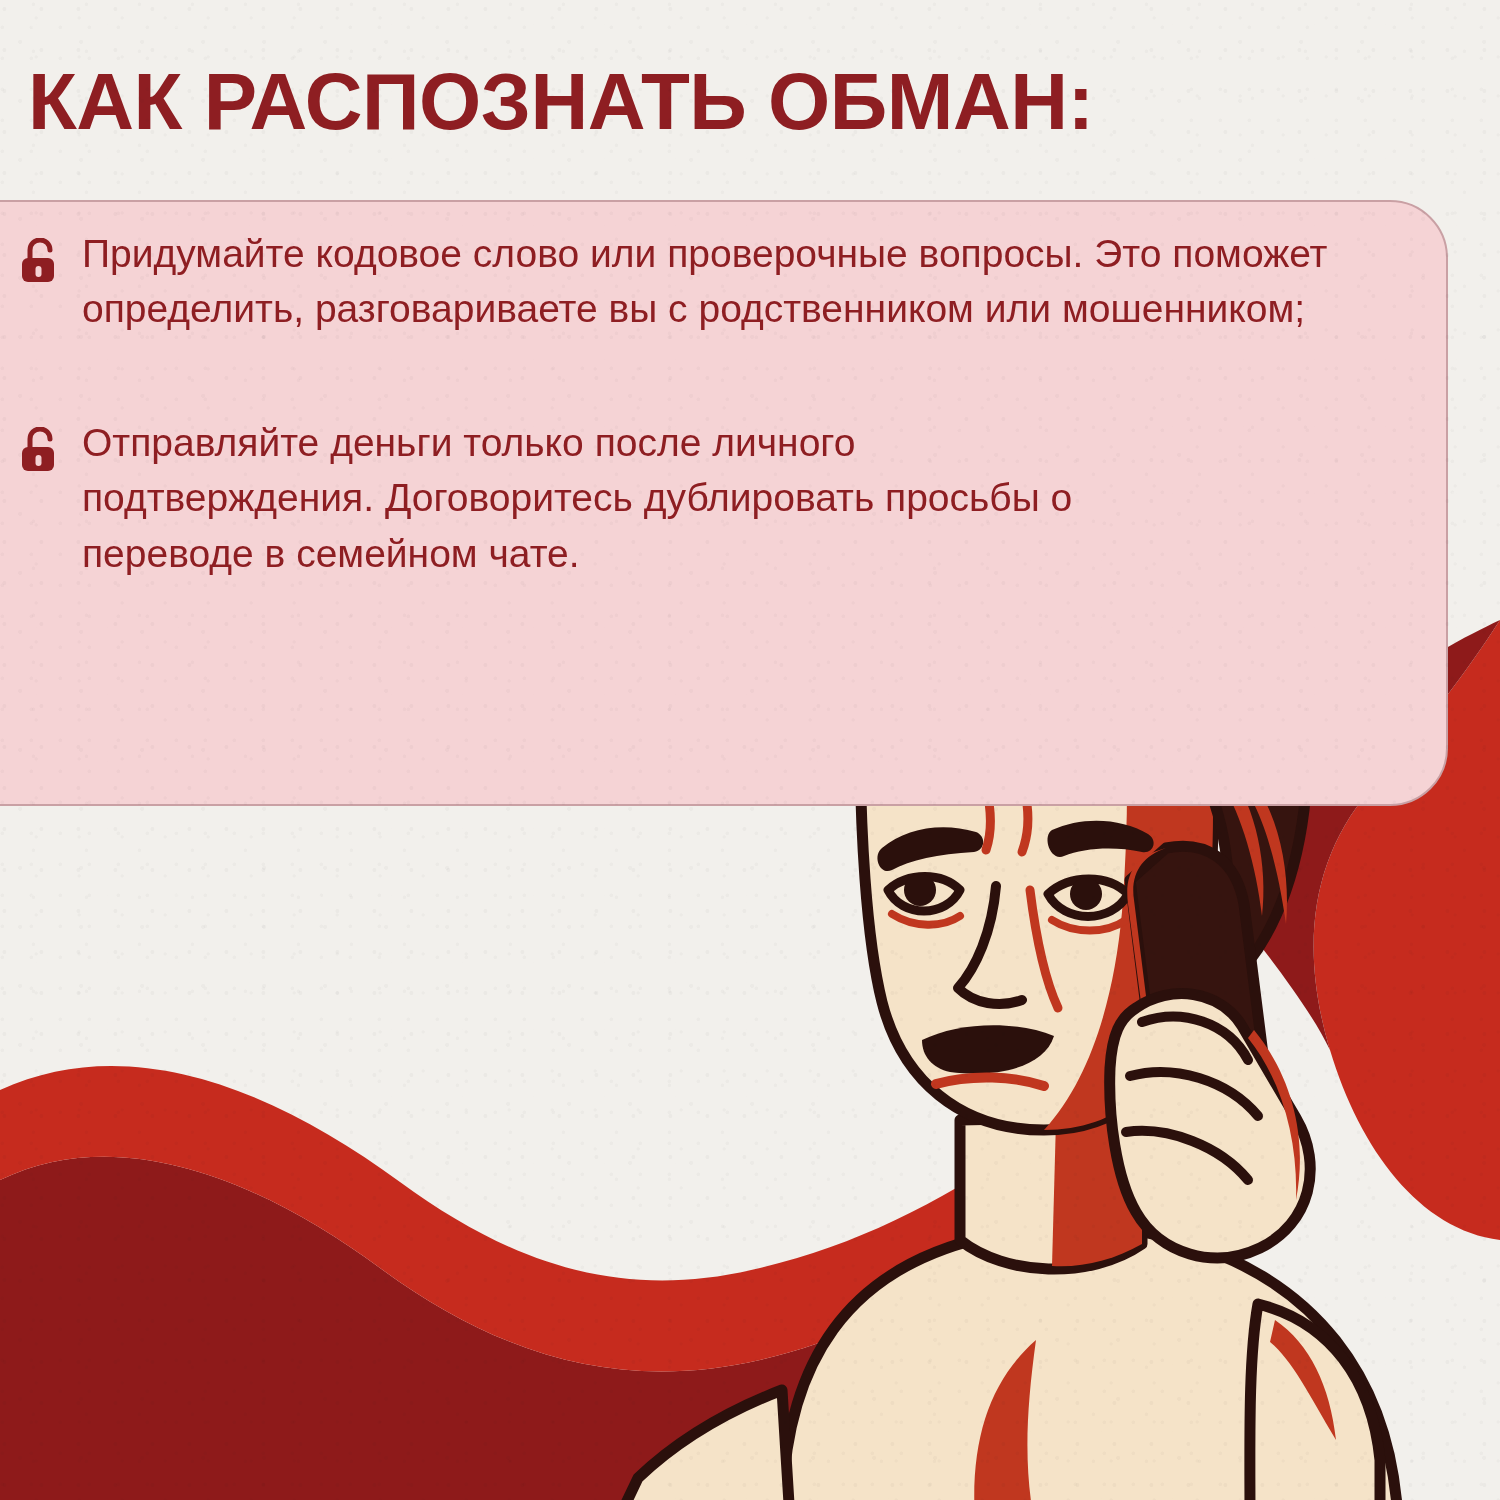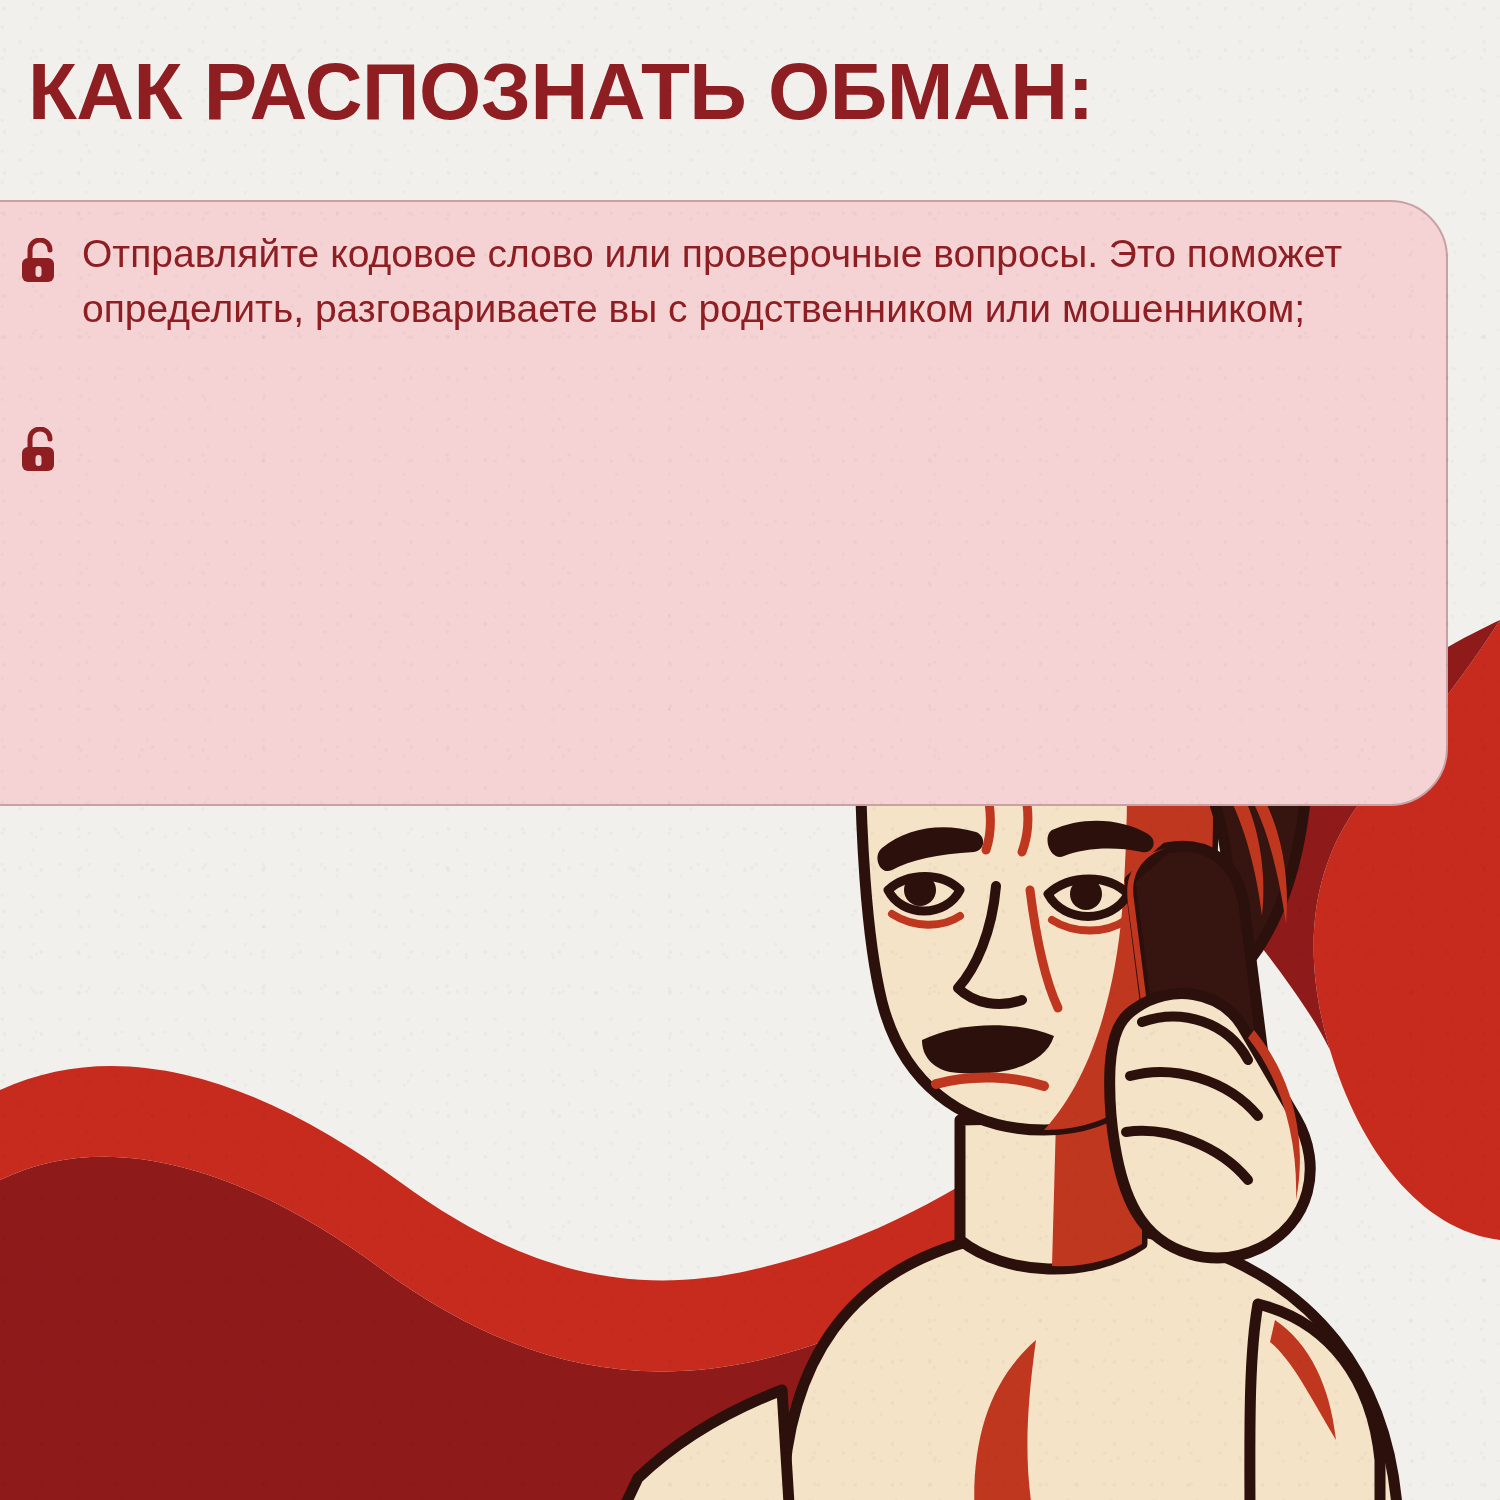--- a/index.html
+++ b/index.html
@@ -30,21 +30,21 @@
     z-index:40;
     mix-blend-mode:multiply;
     opacity:.85;
   }
   .wave-layer{position:absolute;inset:0;z-index:1;}
   .illustration{position:absolute;left:430px;top:560px;width:1120px;height:960px;z-index:5;}
 
   
   .title{
     position:absolute;
-    left:28px;top:52px;
+    left:28px;top:62px;
     z-index:20;
     font-size:80px;
     line-height:1;
     font-weight:bold;
     letter-spacing:-0.5px;
     color:#8E1E22;
     white-space:nowrap;
   }
 
   
@@ -205,30 +205,33 @@
   <div class="card">
     <div class="card-inner">
 
       <div class="bullet bullet-1">
         <svg class="lock-icon" viewBox="0 0 42 46" xmlns="http://www.w3.org/2000/svg">
           <path d="M12 20 L12 12 C12 6 16.5 2 22 2 C27.5 2 32 6 32 12" fill="none" stroke="#8E1E22" stroke-width="5" stroke-linecap="round"></path>
           <rect x="4" y="20" width="32" height="24" rx="6" fill="#8E1E22"></rect>
           <rect x="17.5" y="28" width="6" height="11" rx="3" fill="#F5D3D5"></rect>
         </svg>
         <div class="bullet-text">
-          <span>Отправляйте </span><b>кодовое слово или проверочные вопросы</b><span>. Это поможет определить, разговариваете вы с родственником или мошенником;</span>
+          <span>Придумайте </span><b>кодовое слово или проверочные вопросы</b><span>. Это поможет определить, разговариваете вы с родственником или мошенником;</span>
         </div>
       </div>
 
       <div class="bullet bullet-2">
         <svg class="lock-icon" viewBox="0 0 42 46" xmlns="http://www.w3.org/2000/svg">
           <path d="M12 20 L12 12 C12 6 16.5 2 22 2 C27.5 2 32 6 32 12" fill="none" stroke="#8E1E22" stroke-width="5" stroke-linecap="round"></path>
           <rect x="4" y="20" width="32" height="24" rx="6" fill="#8E1E22"></rect>
           <rect x="17.5" y="28" width="6" height="11" rx="3" fill="#F5D3D5"></rect>
         </svg>
+        <div class="bullet-text">
+          <span>Отправляйте деньги </span><b>только после личного подтверждения</b><span>. Договоритесь дублировать просьбы о переводе в семейном чате.</span>
+        </div>
       </div>
 
     </div>
   </div>
 
   <div class="title">КАК РАСПОЗНАТЬ ОБМАН:</div>
 
   <div class="paper-texture"></div>
 </div>
 

